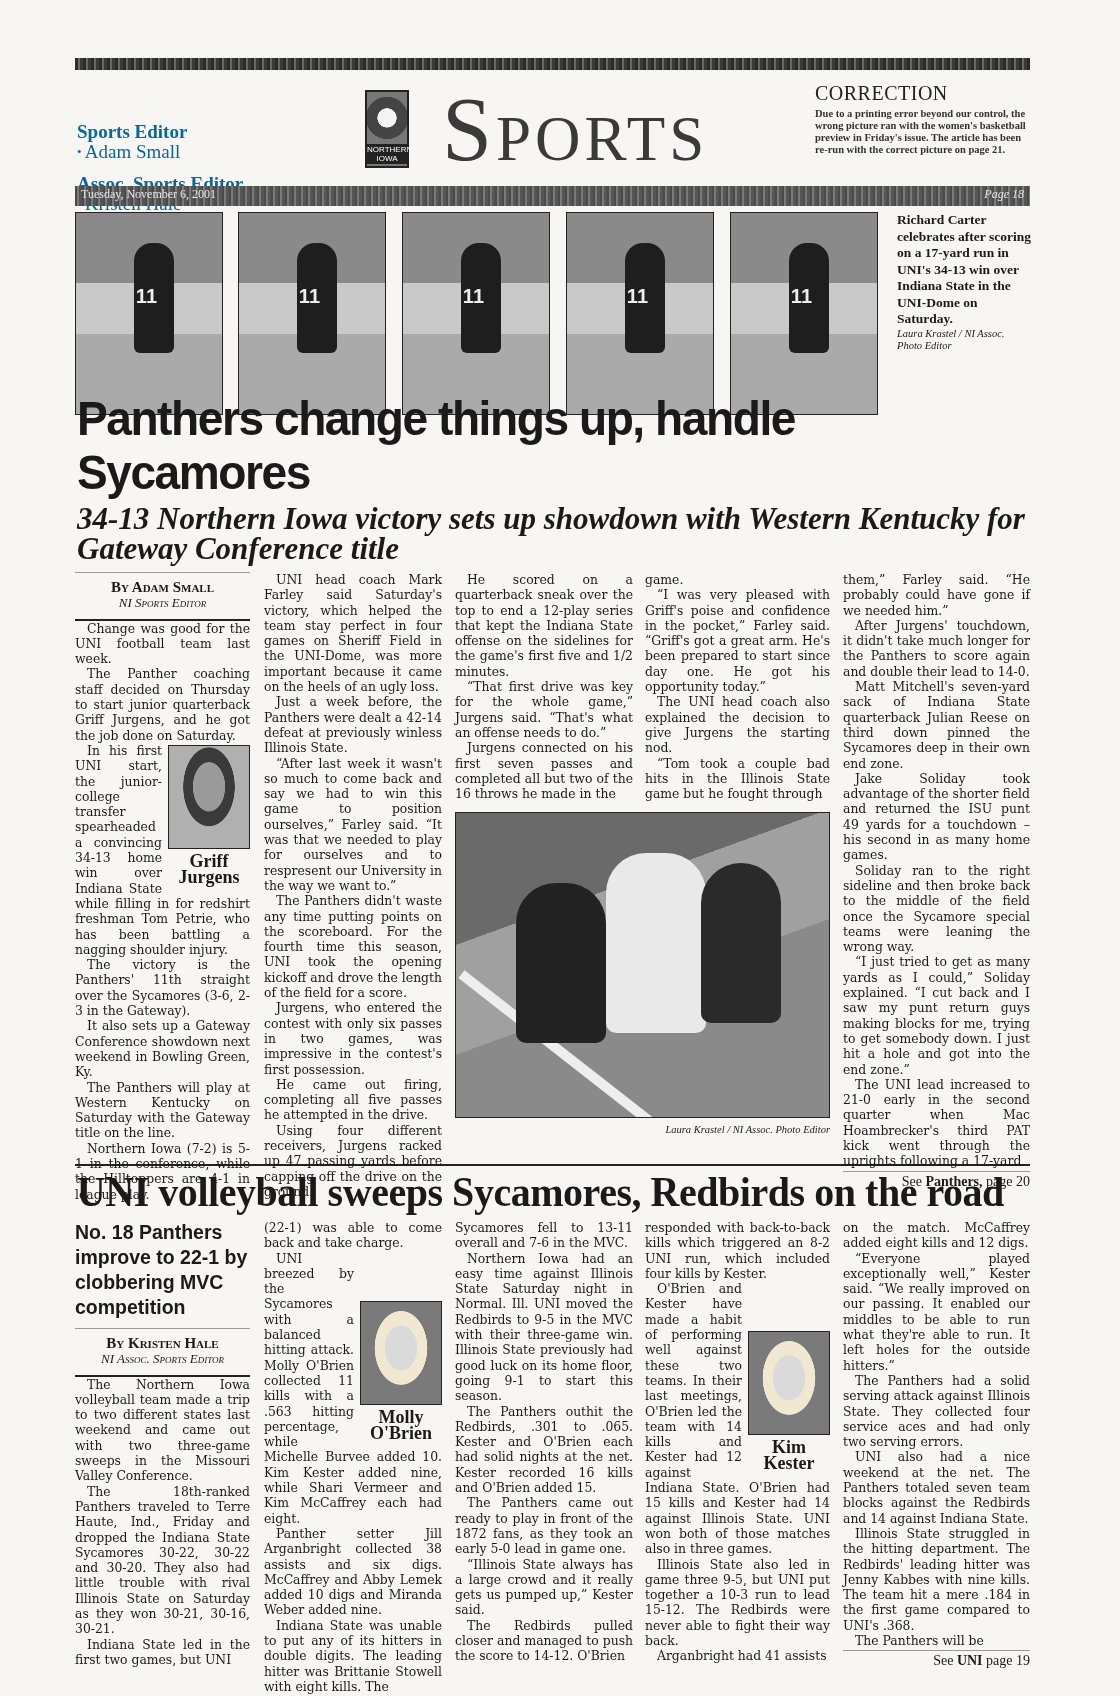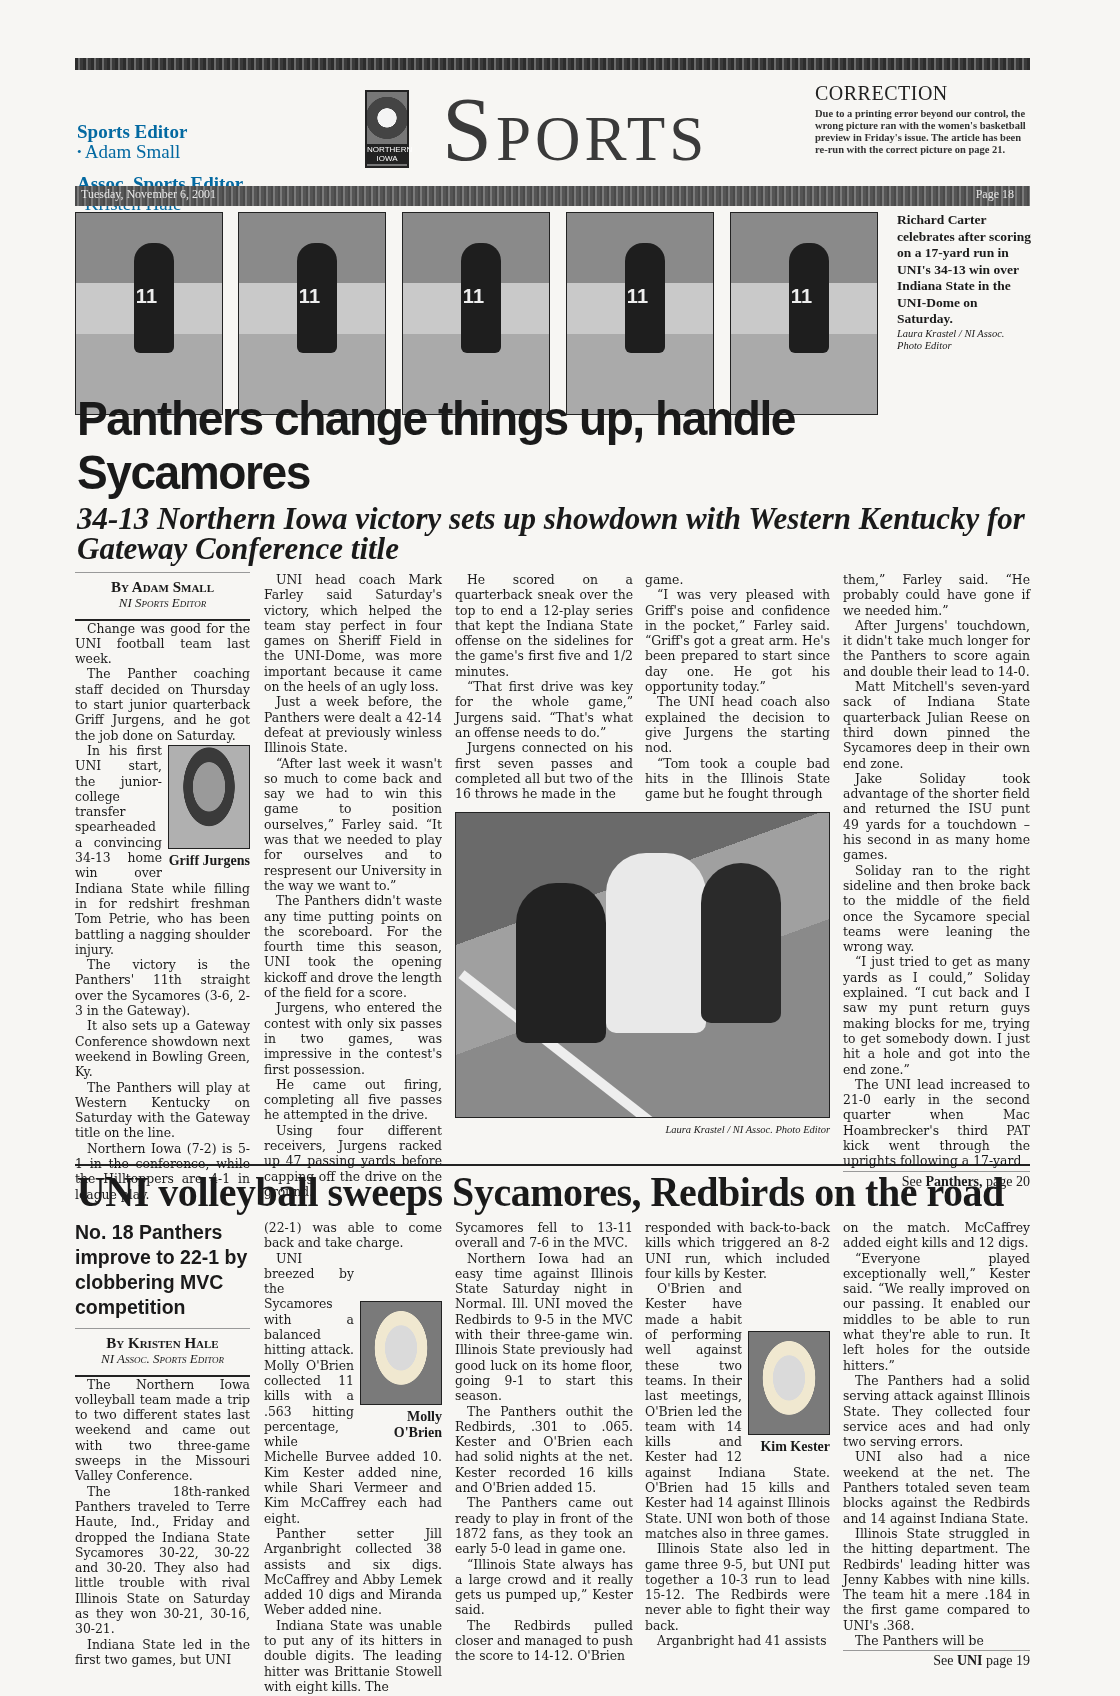--- a/index.html
+++ b/index.html
@@ -16,21 +16,21 @@
   .logo { position: absolute; left: 290px; top: 20px; width: 44px; height: 78px; border: 2px solid #222; background: radial-gradient(circle at 50% 35%, #f4f4f4 0 18%, #444 19% 40%, #777 41%); }
   .logo .lbl { position: absolute; bottom: 2px; left: 0; right: 0; font-family: "Liberation Sans", sans-serif; font-size: 8px; color: #fff; background: #222; text-align: center; line-height: 9px; padding: 1px 0; }
   .sports-title { position: absolute; left: 367px; top: 10px; font-family: "Liberation Serif", serif; font-size: 90px; letter-spacing: 4px; color: #3a3a3a; line-height: 100px; font-variant: small-caps; }
   .correction { position: absolute; left: 740px; top: 12px; width: 215px; font-family: "Liberation Serif", serif; }
   .correction h3 { font-size: 20px; font-weight: normal; color: #222; letter-spacing: 0.5px; }
   .correction p { font-size: 10.5px; line-height: 12px; font-weight: bold; color: #333; margin-top: 3px; }
 
   .datebar { height: 20px; background: repeating-linear-gradient(90deg,#4a4a4a 0 2px,#7a7a7a 2px 4px,#555 4px 7px); position: relative; }
   .datebar span { position: absolute; top: 1px; font-family: "Liberation Serif", serif; font-size: 12px; color: #e8e8e8; }
   .datebar .date { left: 6px; }
-  .datebar .pg { right: 16px; }
+  .datebar .pg { right: 6px; font-style: italic; }
 
   .photo-strip { position: relative; height: 180px; margin-top: 6px; }
   .thumb { position: absolute; top: 0; width: 148px; height: 203px; border: 1.5px solid #222; background: linear-gradient(180deg,#8a8a8a 0 35%,#c9c9c9 35% 60%,#aaa 60%); overflow: hidden; }
   .thumb .player { position: absolute; left: 40%; top: 15%; width: 40px; height: 110px; background: #1e1e1e; border-radius: 18px 18px 6px 6px; }
   .thumb .num { position: absolute; left: 41%; top: 36%; font-family: "Liberation Sans", sans-serif; font-weight: bold; font-size: 20px; color: #eee; }
   .photo-caption { position: absolute; left: 822px; top: 0; width: 135px; font-family: "Liberation Serif", serif; font-size: 13.5px; line-height: 16.5px; font-weight: bold; }
   .photo-caption .credit { font-weight: normal; font-style: italic; font-size: 10.5px; line-height: 12px; display: block; }
 
   .headline { font-family: "Liberation Sans", sans-serif; font-weight: bold; font-size: 48px; letter-spacing: -1.5px; line-height: 54px; margin-top: 0; text-align: left; padding-left: 2px; transform: scaleX(0.96); transform-origin: left; }
   .deck { font-family: "Liberation Serif", serif; font-style: italic; font-weight: bold; font-size: 31px; line-height: 30px; margin-top: 4px; padding-left: 2px; }
@@ -38,21 +38,21 @@
   .cols { position: relative; height: 590px; margin-top: 8px; }
   .col { position: absolute; top: 0; font-family: "DejaVu Serif", serif; font-size: 12.4px; line-height: 15.3px; text-align: justify; hyphens: auto; }
   .col p { text-indent: 12px; }
   .col p.noindent { text-indent: 0; }
   .byline { text-align: center; border-top: 1px solid #999; border-bottom: 2px solid #222; padding: 7px 0 8px; }
   .byline .by { font-family: "Liberation Serif", serif; font-weight: bold; font-size: 15px; font-variant: small-caps; }
   .byline .title { font-family: "Liberation Serif", serif; font-style: italic; font-size: 13px; font-variant: small-caps; }
   .mug { float: right; width: 82px; margin: 2px 0 2px 6px; text-align: center; }
   .mug .img { width: 82px; height: 104px; border: 1.5px solid #222; background: radial-gradient(ellipse at 50% 40%, #9a9a9a 0 28%, #3a3a3a 29% 45%, #b0b0b0 46%); }
   .mug .img.light { background: radial-gradient(ellipse at 50% 45%, #dadada 0 28%, #f0e8d0 29% 46%, #7a7a7a 47%); }
-  .mug .cap { font-family: "Liberation Serif", serif; font-weight: bold; font-size: 14px; line-height: 16px; margin-top: 4px; text-align: right; }
+  .mug .cap { font-family: "Liberation Serif", serif; font-weight: bold; font-size: 18px; line-height: 16px; margin-top: 4px; }
 
   .big-photo { position: absolute; left: 380px; top: 240px; width: 375px; height: 306px; border: 1.5px solid #222; background: linear-gradient(160deg,#6a6a6a 0 30%,#a0a0a0 30% 55%,#8a8a8a 55%); overflow: hidden; }
   .big-photo .line { position: absolute; left: -20px; top: 230px; width: 240px; height: 10px; background: #eee; transform: rotate(38deg); }
   .big-photo .p1 { position: absolute; left: 60px; top: 70px; width: 90px; height: 160px; background: #222; border-radius: 40px 40px 10px 10px; }
   .big-photo .p2 { position: absolute; left: 150px; top: 40px; width: 100px; height: 180px; background: #e9e9e9; border-radius: 40px 40px 10px 10px; }
   .big-photo .p3 { position: absolute; left: 245px; top: 50px; width: 80px; height: 160px; background: #2a2a2a; border-radius: 40px 40px 10px 10px; }
   .big-credit { position: absolute; left: 380px; top: 552px; width: 375px; text-align: right; font-family: "Liberation Serif", serif; font-style: italic; font-size: 10.5px; }
   .big-caption { position: absolute; left: 380px; top: 567px; width: 375px; font-family: "Liberation Serif", serif; font-weight: bold; font-size: 13px; line-height: 17px; }
   .jump { text-align: right; border-top: 1px solid #999; font-family: "Liberation Serif", serif; font-size: 14px; padding-top: 2px; margin-top: 2px; }
   .jump b { font-weight: bold; }

